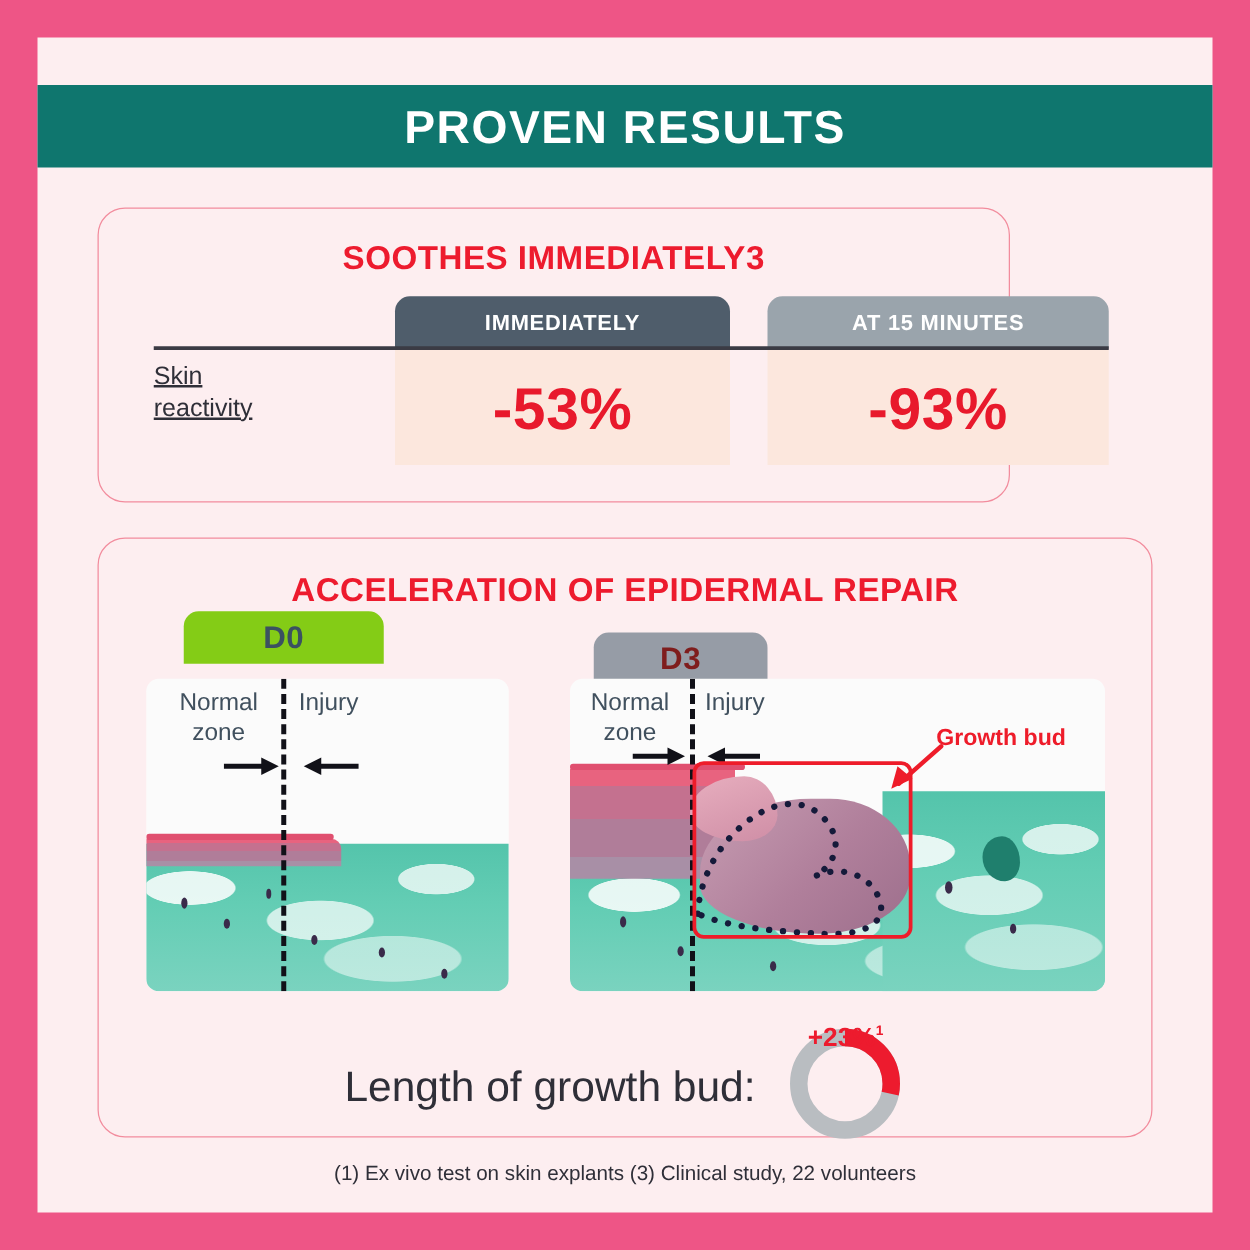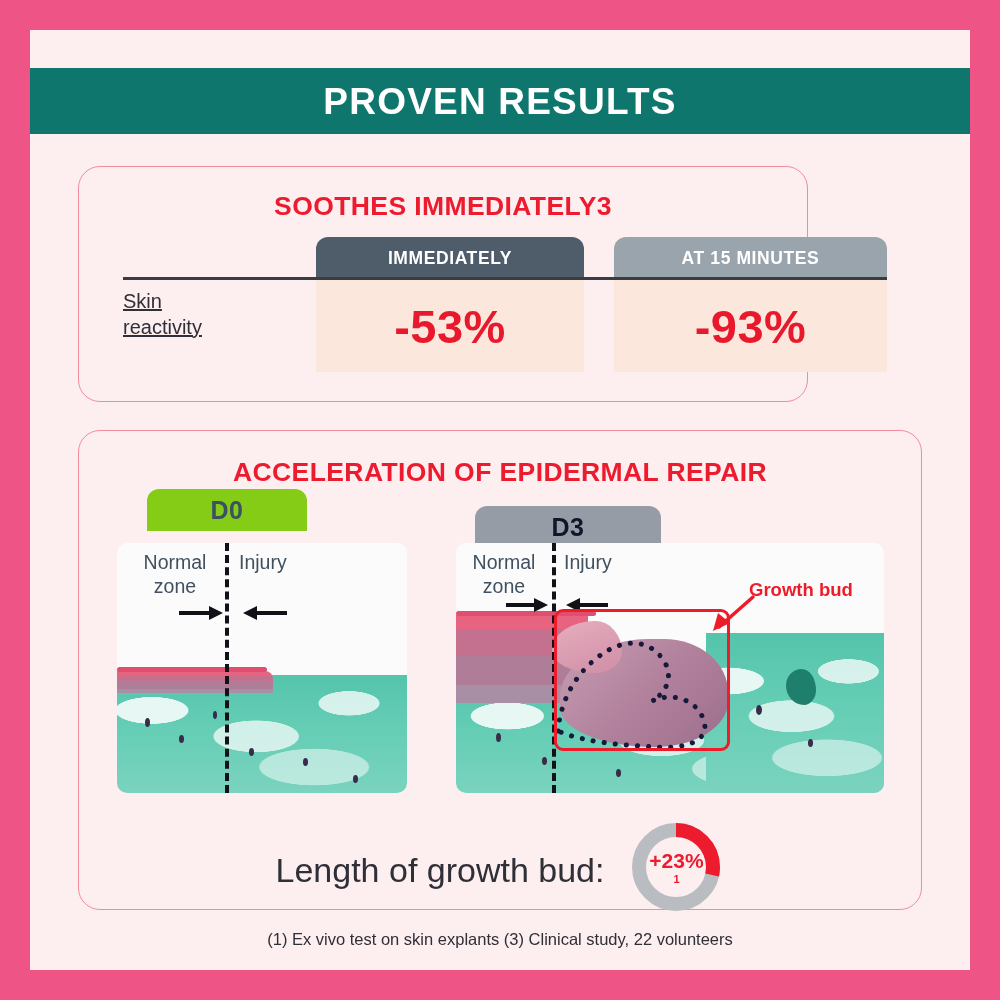--- a/index.html
+++ b/index.html
@@ -105,21 +105,21 @@
 
   
   .day-tab {
     position: absolute;
     height: 42px;
     border-radius: 12px 12px 0 0;
     display: flex; align-items: center; justify-content: center;
     font-size: 25px; font-weight: 800; letter-spacing: 0.5px;
   }
   #daytab-d0 { left: 68px; top: 58px; width: 160px; background: #84cc16; color: #3b5161; }
-  #daytab-d3 { left: 396px; top: 75px; width: 186px; background: #969ca6; color: #0f172a; }
+  #daytab-d3 { left: 396px; top: 75px; width: 139px; background: #969ca6; color: #7f1d1d; }
 
   .micro {
     position: absolute;
     top: 112px;
     border-radius: 10px;
     overflow: hidden;
     background: #fbfbfb;
   }
   #micro-d0 { left: 38px; width: 290px; height: 250px; }
   #micro-d3 { left: 377px; width: 428px; height: 250px; }
@@ -189,22 +189,22 @@
   .summary-text { text-align: right; padding-right: 24px; }
   #summary-head {
     color: #ed1b2e; font-size: 26.5px; font-weight: 800; letter-spacing: 0.3px;
   }
   #summary-sub {
     color: #2f2f38; font-size: 34px; font-weight: 400; margin-top: 6px;
   }
   .donut { position: relative; width: 96px; height: 96px; }
   .donut-label {
     position: absolute; inset: 0;
-    display: flex; align-items: center; justify-content: center;
-    color: #ed1b2e; font-size: 21px; font-weight: 800; flex-direction: column;
+    display: flex; justify-content: center;
+    color: #ed1b2e; font-size: 21px; font-weight: 800;
   }
   .donut-label sup { font-size: 11px; vertical-align: super; }
 
   
   .footnote {
     position: absolute;
     left: 30px; top: 930px; width: 940px;
     text-align: center;
     color: #2f2f38;
     font-size: 16.5px;

